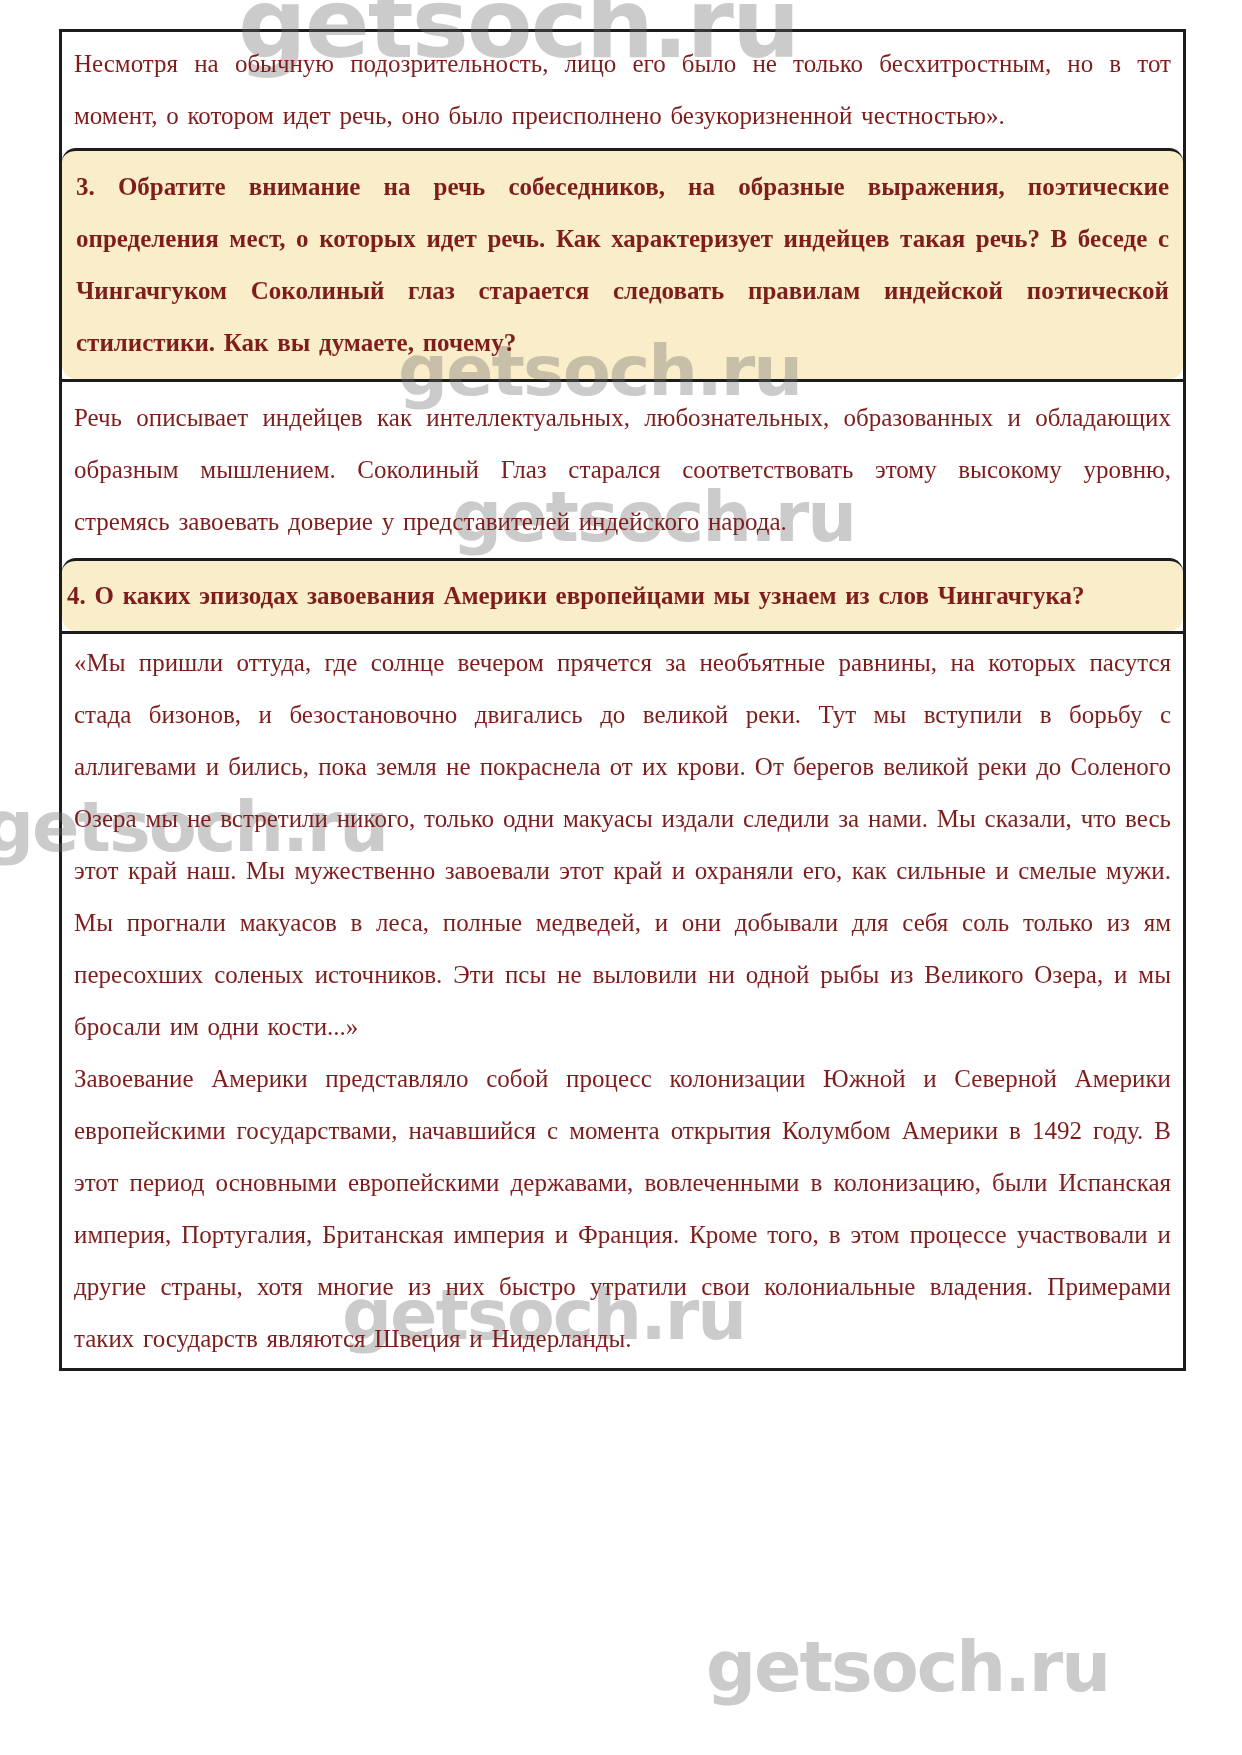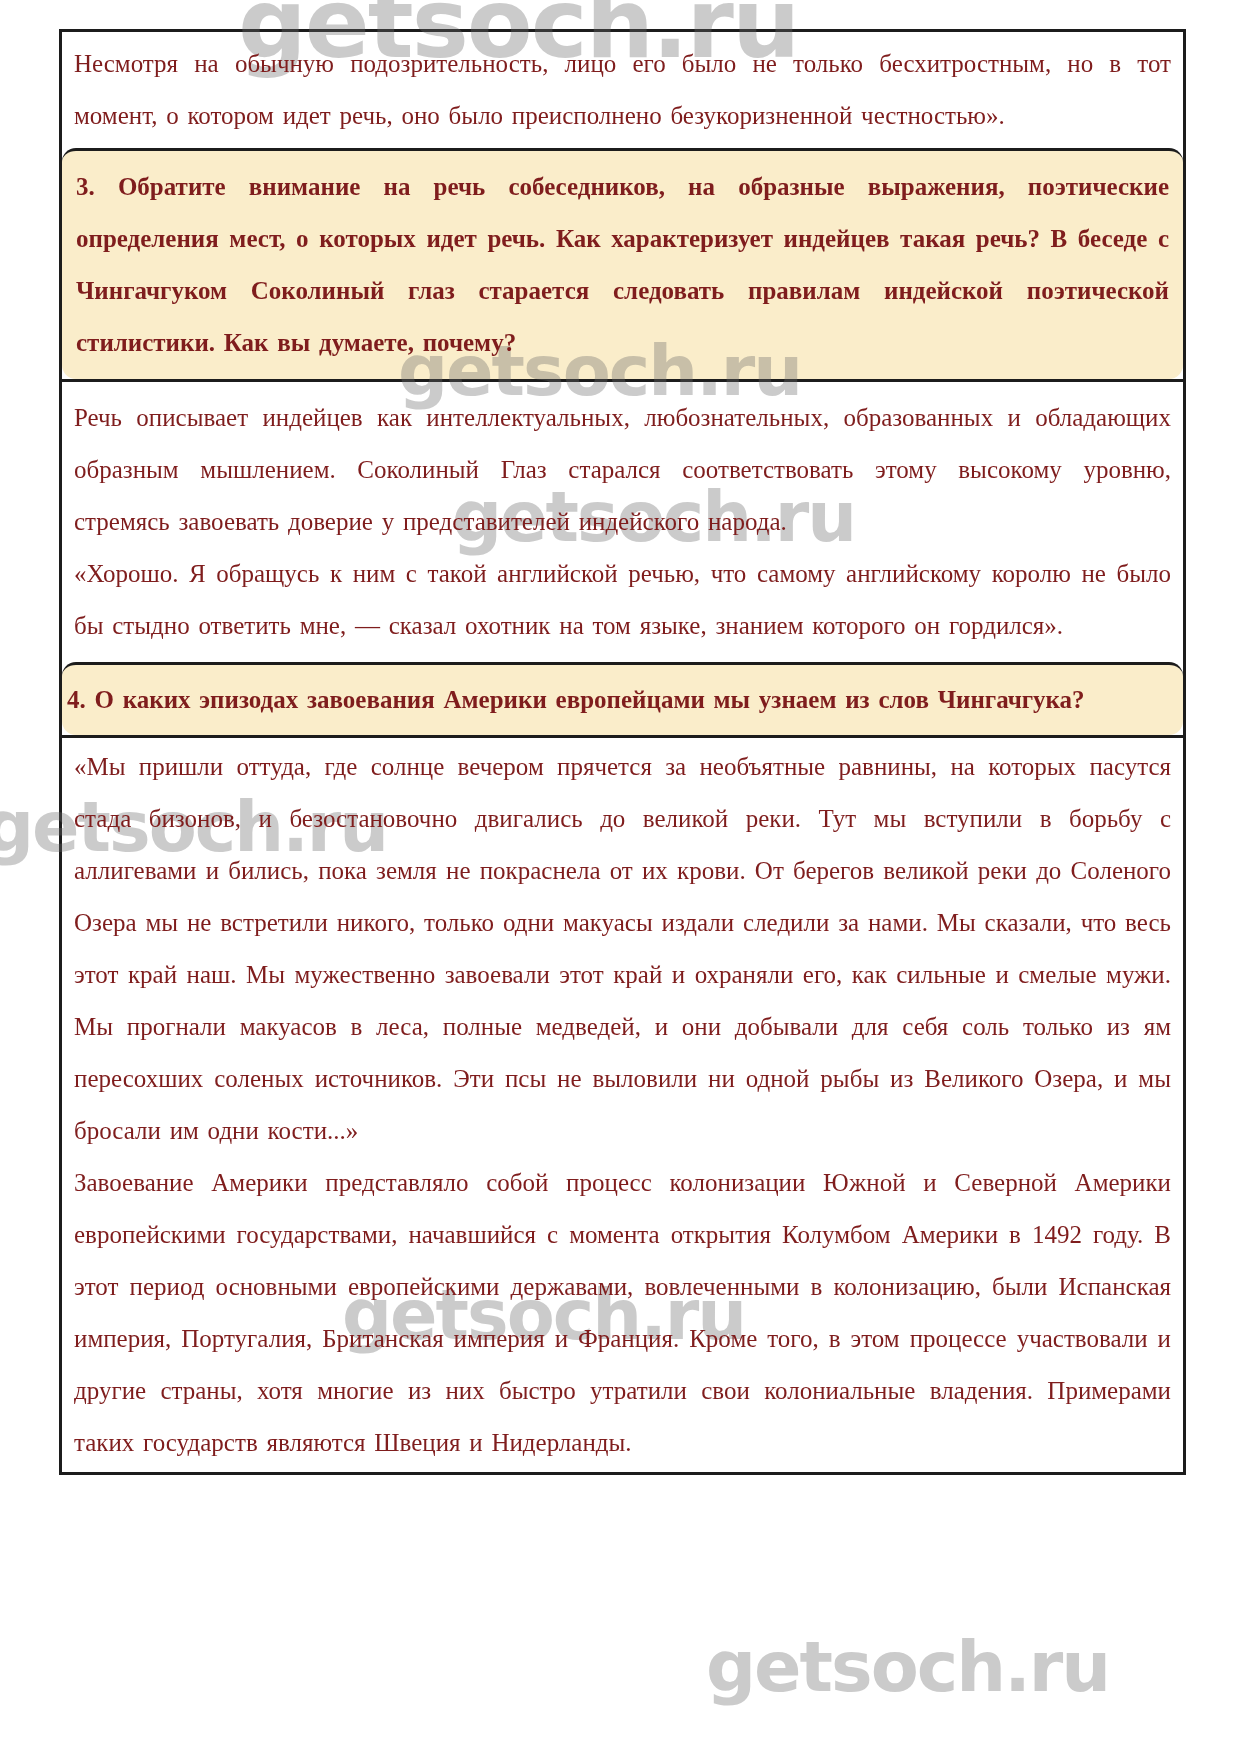--- a/index.html
+++ b/index.html
@@ -72,21 +72,20 @@
     <div class="row answer">
       <p>Несмотря на обычную подозрительность, лицо его было не только бесхитростным, но в тот момент, о котором идет речь, оно было преисполнено безукоризненной честностью».</p>
     </div>
 
     <div class="row question">
       <p>3. Обратите внимание на речь собеседников, на образные выражения, поэтические определения мест, о которых идет речь. Как характеризует индейцев такая речь? В беседе с Чингачгуком Соколиный глаз старается следовать правилам индейской поэтической стилистики. Как вы думаете, почему?</p>
     </div>
 
     <div class="row answer">
       <p>Речь описывает индейцев как интеллектуальных, любознательных, образованных и обладающих образным мышлением. Соколиный Глаз старался соответствовать этому высокому уровню, стремясь завоевать доверие у представителей индейского народа.</p>
-      <p>«Хорошо. Я обращусь к ним с такой английской речью, что самому английскому королю не было бы стыдно ответить мне, — сказал охотник на том языке, знанием которого он гордился».</p>
     </div>
 
     <div class="row question">
       <p>4. О каких эпизодах завоевания Америки европейцами мы узнаем из слов Чингачгука?</p>
     </div>
 
     <div class="row answer">
       <p>«Мы пришли оттуда, где солнце вечером прячется за необъятные равнины, на которых пасутся стада бизонов, и безостановочно двигались до великой реки. Тут мы вступили в борьбу с аллигевами и бились, пока земля не покраснела от их крови. От берегов великой реки до Соленого Озера мы не встретили никого, только одни макуасы издали следили за нами. Мы сказали, что весь этот край наш. Мы мужественно завоевали этот край и охраняли его, как сильные и смелые мужи. Мы прогнали макуасов в леса, полные медведей, и они добывали для себя соль только из ям пересохших соленых источников. Эти псы не выловили ни одной рыбы из Великого Озера, и мы бросали им одни кости...»</p>
       <p>Завоевание Америки представляло собой процесс колонизации Южной и Северной Америки европейскими государствами, начавшийся с момента открытия Колумбом Америки в 1492 году. В этот период основными европейскими державами, вовлеченными в колонизацию, были Испанская империя, Португалия, Британская империя и Франция. Кроме того, в этом процессе участвовали и другие страны, хотя многие из них быстро утратили свои колониальные владения. Примерами таких государств являются Швеция и Нидерланды.</p>
     </div>

